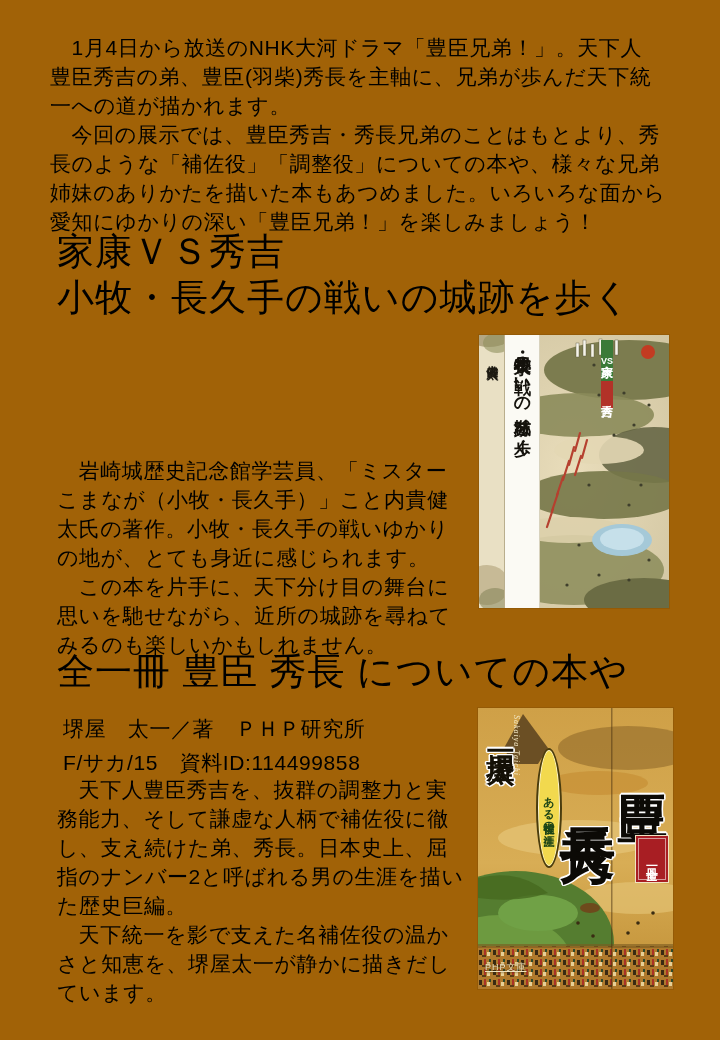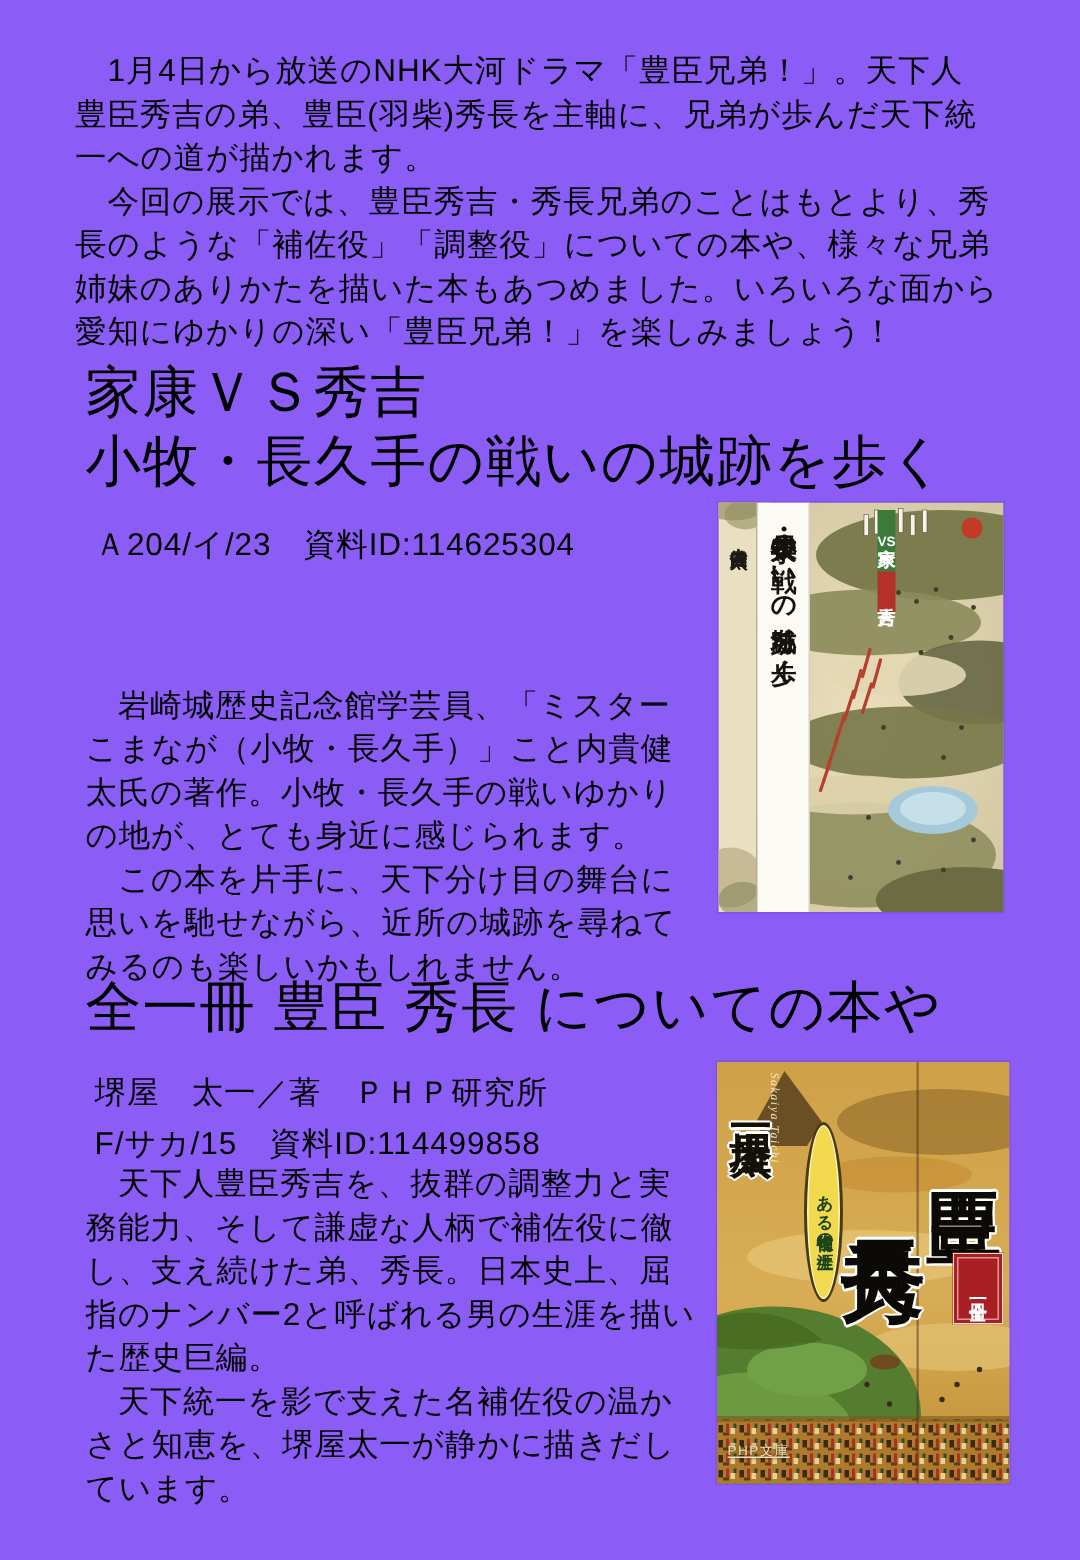--- a/index.html
+++ b/index.html
@@ -1,29 +1,29 @@
 <!DOCTYPE html>
 <html><head>
 <meta charset="utf-8">
 <style>
   html,body{margin:0;padding:0;background:#ffffff;}
   .page{
-    position:relative;width:720px;height:1040px;background:#8b5cf6;overflow:hidden;
+    position:relative;width:720px;height:1040px;background:#a16207;overflow:hidden;
     font-family:"Liberation Sans","DejaVu Sans",sans-serif;color:#000;
   }
   .pre{white-space:pre;}
   .intro{
     position:absolute;left:50px;top:33px;
     font-size:21px;line-height:29px;letter-spacing:0.6px;
   }
   .book-heading{
     position:absolute;left:57px;
     font-size:37px;line-height:46px;letter-spacing:1px;font-weight:500;
   }
-  .h1{top:239px;}
+  .h1{top:229px;}
   .h2{top:649px;}
   .author-block{
     position:absolute;left:63px;
     font-size:21px;line-height:34px;letter-spacing:0.6px;
   }
   .a1{top:347px;}
   .a2{top:712px;}
   .desc{
     position:absolute;left:57px;
     font-size:21px;line-height:29px;letter-spacing:0.6px;margin-top:32px;
@@ -45,21 +45,21 @@
     display:flex;justify-content:center;
     font-size:12px;letter-spacing:1px;color:#1d1a12;font-weight:600;
   }
   .c1-title{
     position:absolute;left:26px;top:7px;width:35px;height:260px;
     display:flex;justify-content:center;
     font-size:17px;font-weight:700;letter-spacing:0.5px;color:#14120c;
   }
   .c1-badge{
     position:absolute;left:63px;top:5px;width:44px;
-    display:flex;flex-direction:column;align-items:center;text-align:center;padding-left:27px;
+    display:flex;flex-direction:column;align-items:flex-end;text-align:center;padding-left:27px;
   }
   .c1-badge-green{
     background:#3b7a38;color:#fff;height:41px;
     display:flex;flex-direction:column;align-items:center;justify-content:center;
   }
   .c1-badge-green .kanji{font-size:12px;font-weight:700;line-height:12px;}
   .c1-badge-green .vs{font-size:9px;font-weight:700;line-height:10px;}
   .c1-badge-red{
     background:#b23228;color:#fff;height:27px;
     display:flex;align-items:center;justify-content:center;
@@ -119,21 +119,20 @@
 一への道が描かれます。
 　今回の展示では、豊臣秀吉・秀長兄弟のことはもとより、秀
 長のような「補佐役」「調整役」についての本や、様々な兄弟
 姉妹のありかたを描いた本もあつめました。いろいろな面から
 愛知にゆかりの深い「豊臣兄弟！」を楽しみましょう！</div>
 
   <div class="book-heading h1 pre">家康ＶＳ秀吉
 小牧・長久手の戦いの城跡を歩く</div>
 
   <div class="author-block a1">
-    <div class="pre">Ａ204/イ/23　資料ID:114625304</div>
   </div>
 
   <div class="desc d1 pre">　岩崎城歴史記念館学芸員、「ミスター
 こまなが（小牧・長久手）」こと内貴健
 太氏の著作。小牧・長久手の戦いゆかり
 の地が、とても身近に感じられます。
 　この本を片手に、天下分け目の舞台に
 思いを馳せながら、近所の城跡を尋ねて
 みるのも楽しいかもしれません。</div>
 

